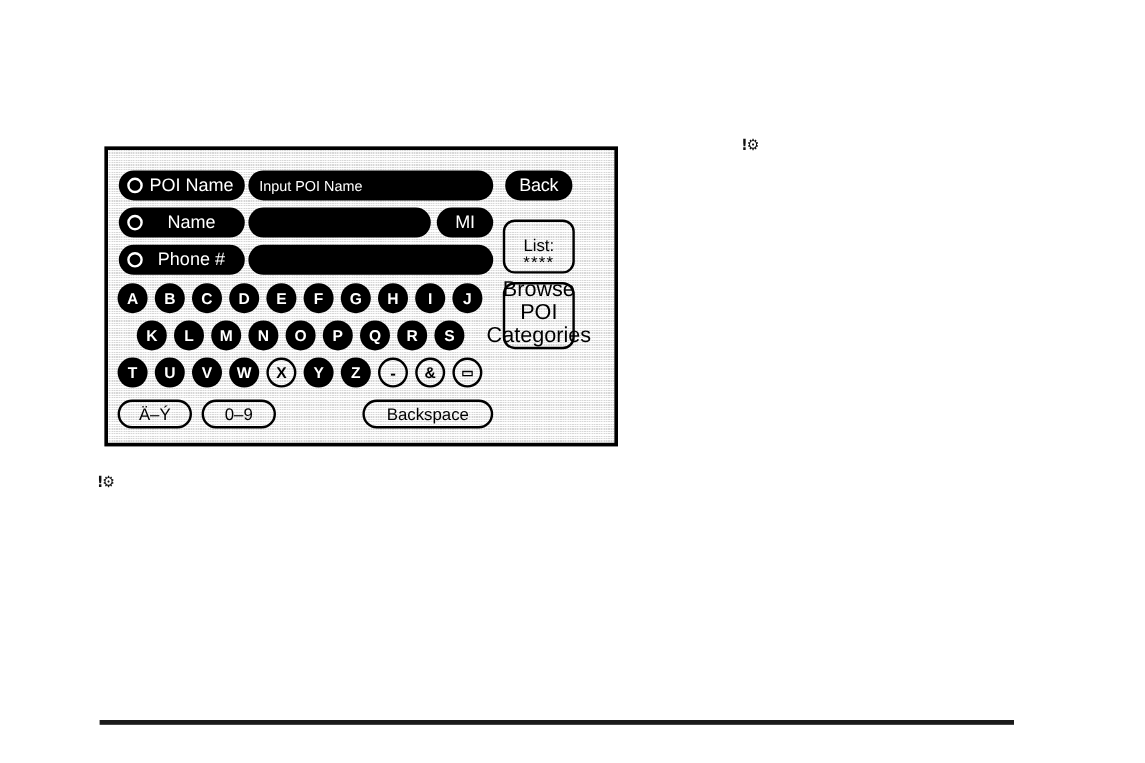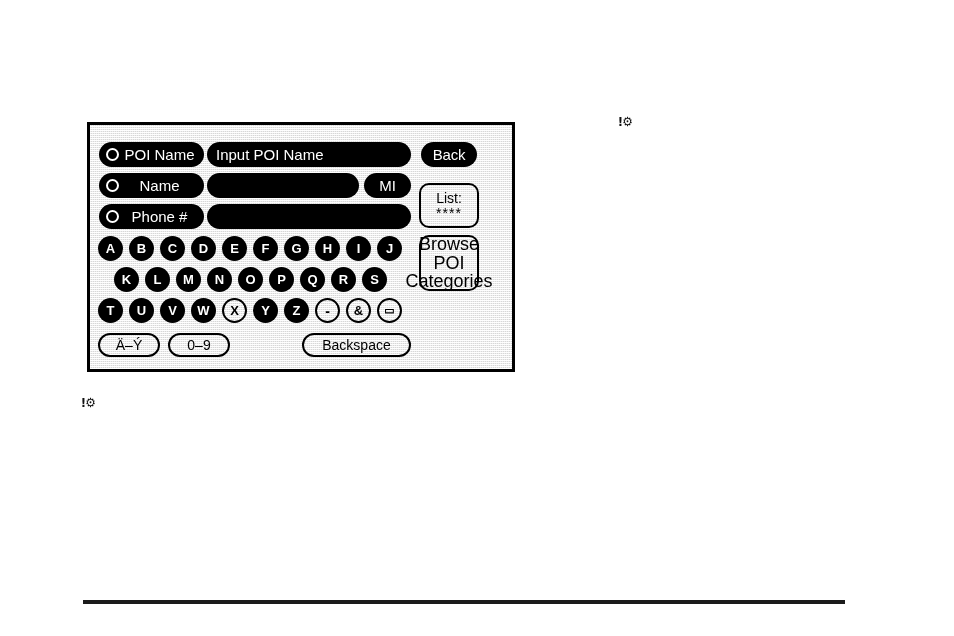--- a/index.html
+++ b/index.html
@@ -46,21 +46,21 @@
   }
   
   .pill-white {
     position: absolute;
     background: transparent;
     color: #000;
     border: 2px solid #000;
     border-radius: 10px;
     display: flex;
     align-items: center;
-    justify-content: center;
+    justify-content: flex-end;
     flex-direction: column;
     font-weight: 500;
     line-height: 1.05;
     box-sizing: border-box;
     text-align: center;
   }
 
   .radio-pill {
     height: 25px;
     border-radius: 999px;
@@ -87,21 +87,21 @@
   }
 
   .field-black {
     position: absolute;
     background: #000;
     border-radius: 999px;
     color: #fff;
     display: flex;
     align-items: center;
     padding-left: 9px;
-    font-size: 15px;
+    font-size: 12px;
     box-sizing: border-box;
     overflow: hidden;
     white-space: nowrap;
   }
 
   
   .key {
     position: absolute;
     width: 25px;
     height: 25px;

